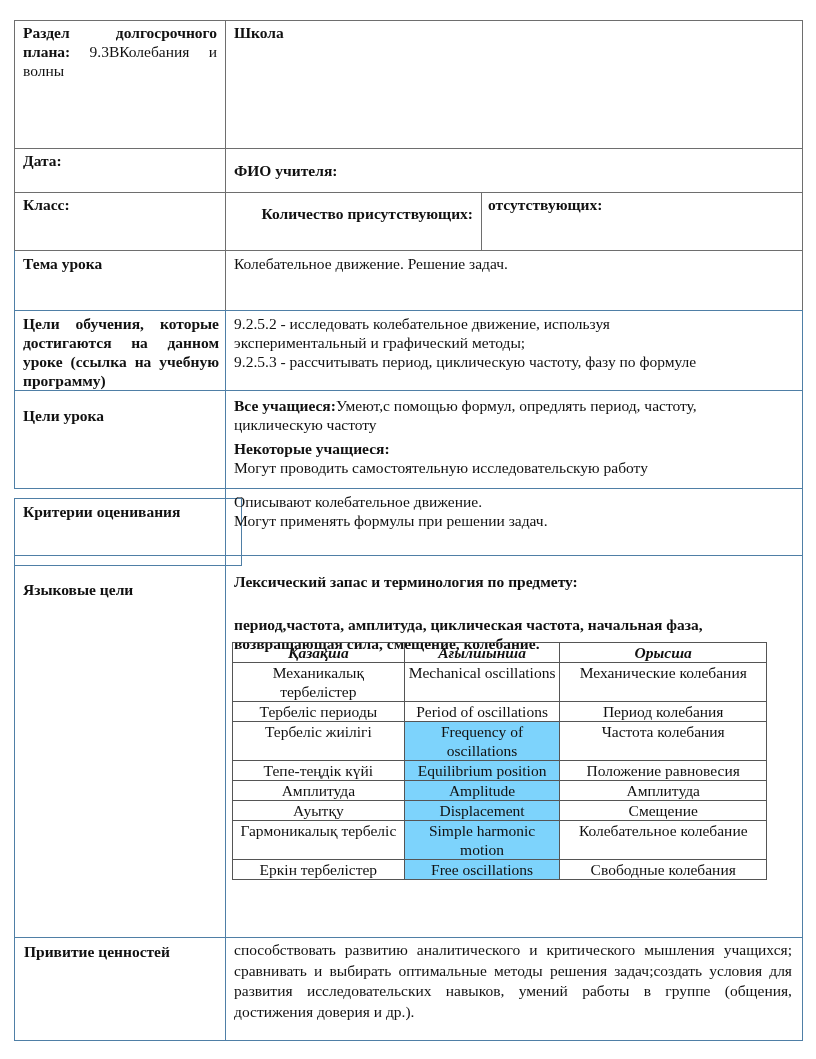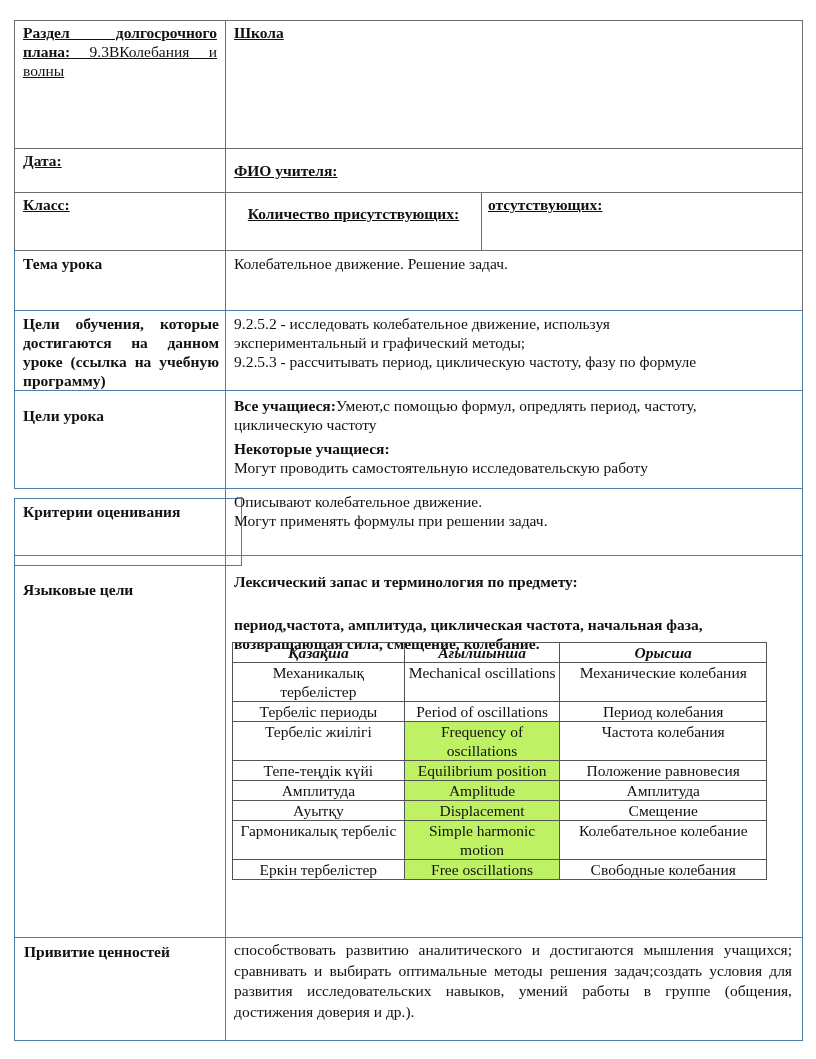--- a/index.html
+++ b/index.html
@@ -1,28 +1,28 @@
 <!DOCTYPE html>
 <html><head>
 <meta charset="utf-8">
 <style>
   html, body { margin:0; padding:0; background:#ffffff; }
   body { width:816px; height:1059px; position:relative; overflow:hidden;
          font-family:"Liberation Serif", serif; color:#111; }
   .cell { position:absolute; box-sizing:border-box; }
-  .g { border:1.5px solid #6e6e6e;text-decoration:underline; }
+  .g { border:1.5px solid #6e6e6e; }
   .b { border:1.5px solid #4f7fa6; }
   .txt { font-size:15.5px; line-height:19px; }
   .bold { font-weight:bold; }
   .just { text-align:justify; text-align-last:justify; }
   table.vocab { position:absolute; left:232px; top:642px; width:535px; border-collapse:collapse;
                 font-size:15.5px; line-height:19px; }
   table.vocab td, table.vocab th { border:1.3px solid #555; text-align:center; vertical-align:top; padding:0 3px; }
   table.vocab th { font-style:italic; font-weight:bold; }
-  .hl { background:#bef264; }
+  .hl { background:#7dd3fc; }
 </style>
 </head>
 <body>
 
 <div class="cell g" style="left:14px;top:20px;width:212px;height:129px;padding:2px 8px;">
   <div class="txt just" style="text-align-last:left;"><span class="bold">Раздел долгосрочного плана:</span><span> 9.3ВКолебания и волны</span></div>
 </div>
 <div class="cell g" style="left:225px;top:20px;width:578px;height:129px;padding:2px 8px;">
   <div class="txt bold">Школа</div>
 </div>
@@ -31,21 +31,21 @@
   <div class="txt bold">Дата:</div>
 </div>
 <div class="cell g" style="left:225px;top:148px;width:578px;height:45px;padding:12px 8px 0;">
   <div class="txt bold">ФИО учителя:</div>
 </div>
 
 <div class="cell g" style="left:14px;top:192px;width:212px;height:59px;padding:2px 8px;">
   <div class="txt bold">Класс:</div>
 </div>
 <div class="cell g" style="left:225px;top:192px;width:257px;height:59px;padding:11px 8px 0;">
-  <div class="txt bold" style="text-align:center;">Количество присутствующих:</div>
+  <div class="txt bold" style="text-align:right;">Количество присутствующих:</div>
 </div>
 <div class="cell g" style="left:481px;top:192px;width:322px;height:59px;padding:2px 6px;">
   <div class="txt bold">отсутствующих:</div>
 </div>
 
 <div class="cell" style="left:14px;top:250px;width:212px;height:61px;padding:3px 8px;border:1.5px solid #6e6e6e;border-left-color:#4f7fa6;border-bottom-color:#4f7fa6;">
   <div class="txt bold">Тема урока</div>
 </div>
 <div class="cell" style="left:225px;top:250px;width:578px;height:61px;padding:3px 8px;border:1.5px solid #6e6e6e;border-bottom-color:#4f7fa6;">
   <div class="txt">Колебательное движение. Решение задач.</div>
@@ -138,14 +138,14 @@
       <td class="hl">Free oscillations</td>
       <td>Свободные колебания</td>
     </tr>
   </tbody>
 </table>
 
 <div class="cell b" style="left:14px;top:937px;width:212px;height:104px;padding:4px 9px;">
   <div class="txt bold">Привитие ценностей</div>
 </div>
 <div class="cell b" style="left:225px;top:937px;width:578px;height:104px;padding:2px 10px 0 8px;">
-  <div class="txt" style="text-align:justify;line-height:20.5px;">способствовать развитию аналитического и достигаются мышления учащихся; сравнивать и выбирать оптимальные методы решения задач;создать условия для развития исследовательских навыков, умений работы в группе (общения, достижения доверия и др.).</div>
+  <div class="txt" style="text-align:justify;line-height:20.5px;">способствовать развитию аналитического и критического мышления учащихся; сравнивать и выбирать оптимальные методы решения задач;создать условия для развития исследовательских навыков, умений работы в группе (общения, достижения доверия и др.).</div>
 </div>
 
 </body></html>

